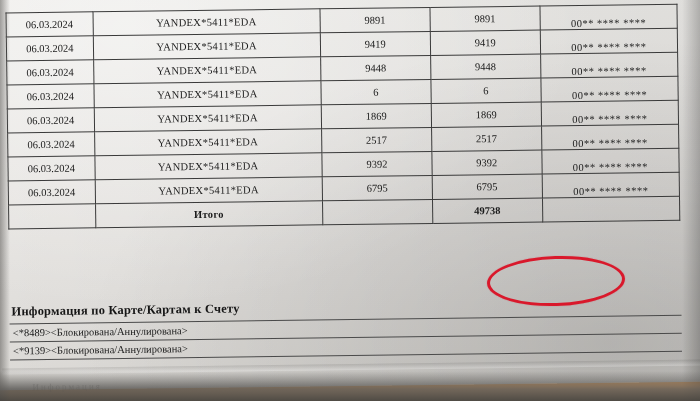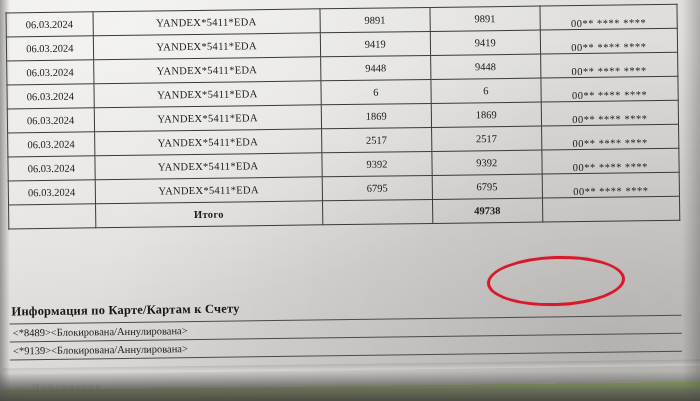--- a/index.html
+++ b/index.html
@@ -6,21 +6,21 @@
     margin: 0;
     padding: 0;
     background: #6b6b6b;
   }
   #page {
     position: relative;
     width: 700px;
     height: 401px;
     overflow: hidden;
     font-family: "Liberation Serif", serif;
-    background: #bef264;
+    background: #fdba74;
   }
   
   .paper {
     position: absolute;
     left: -12px;
     top: -14px;
     width: 726px;
     height: 400px;
     background: linear-gradient(178deg, #f2f1ee 0%, #eceae7 46%, #e6e4e1 72%, #dedcd8 100%);
     transform: rotate(-0.7deg);

